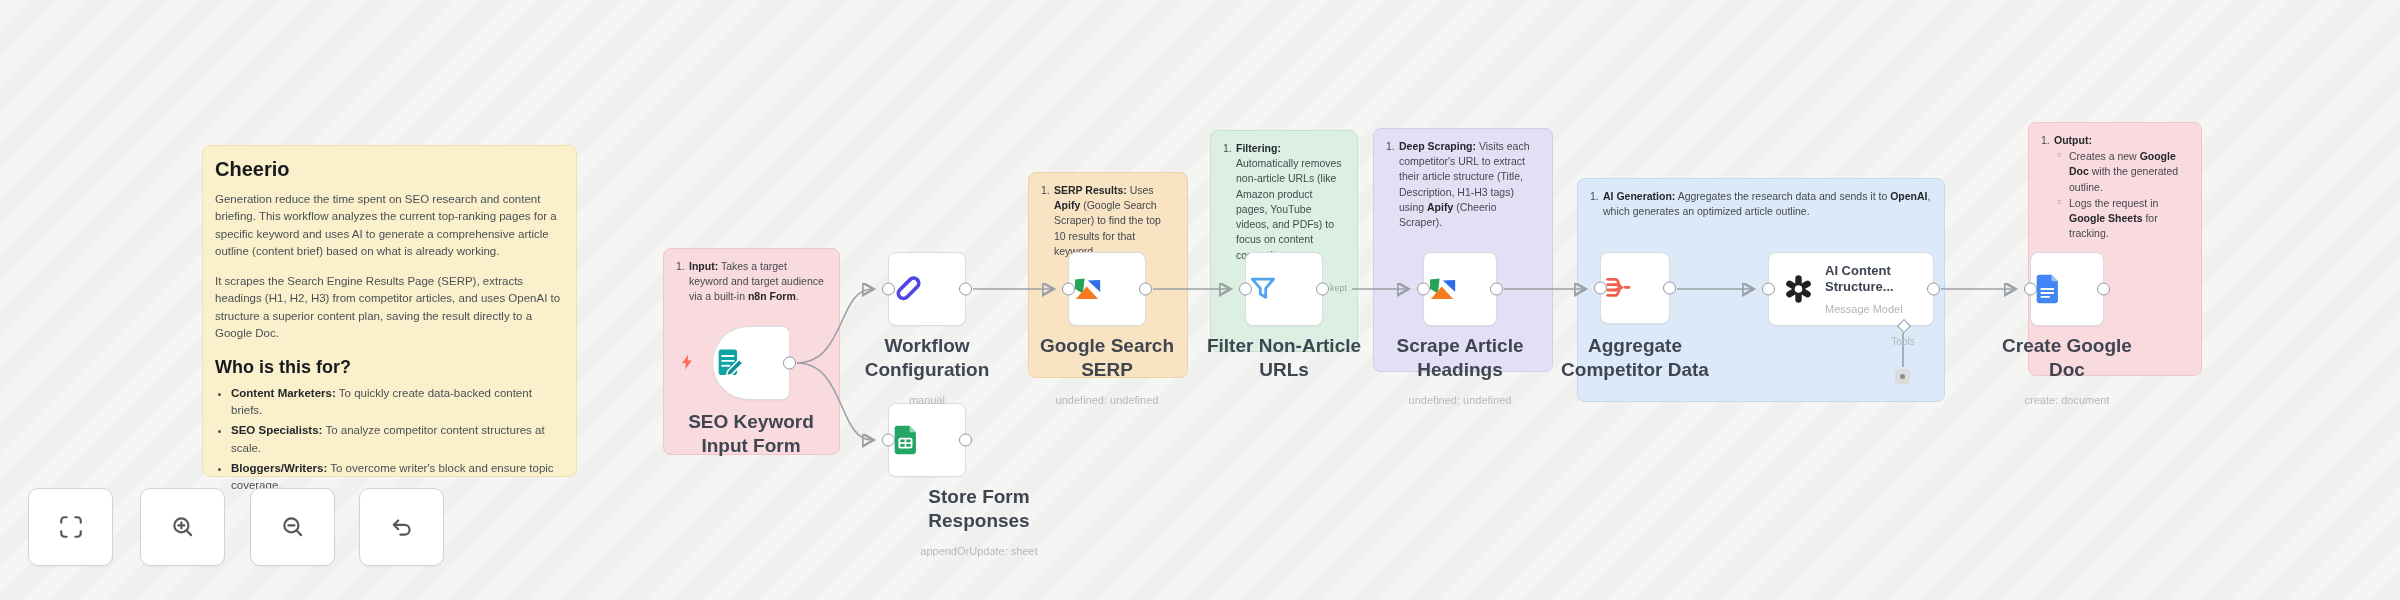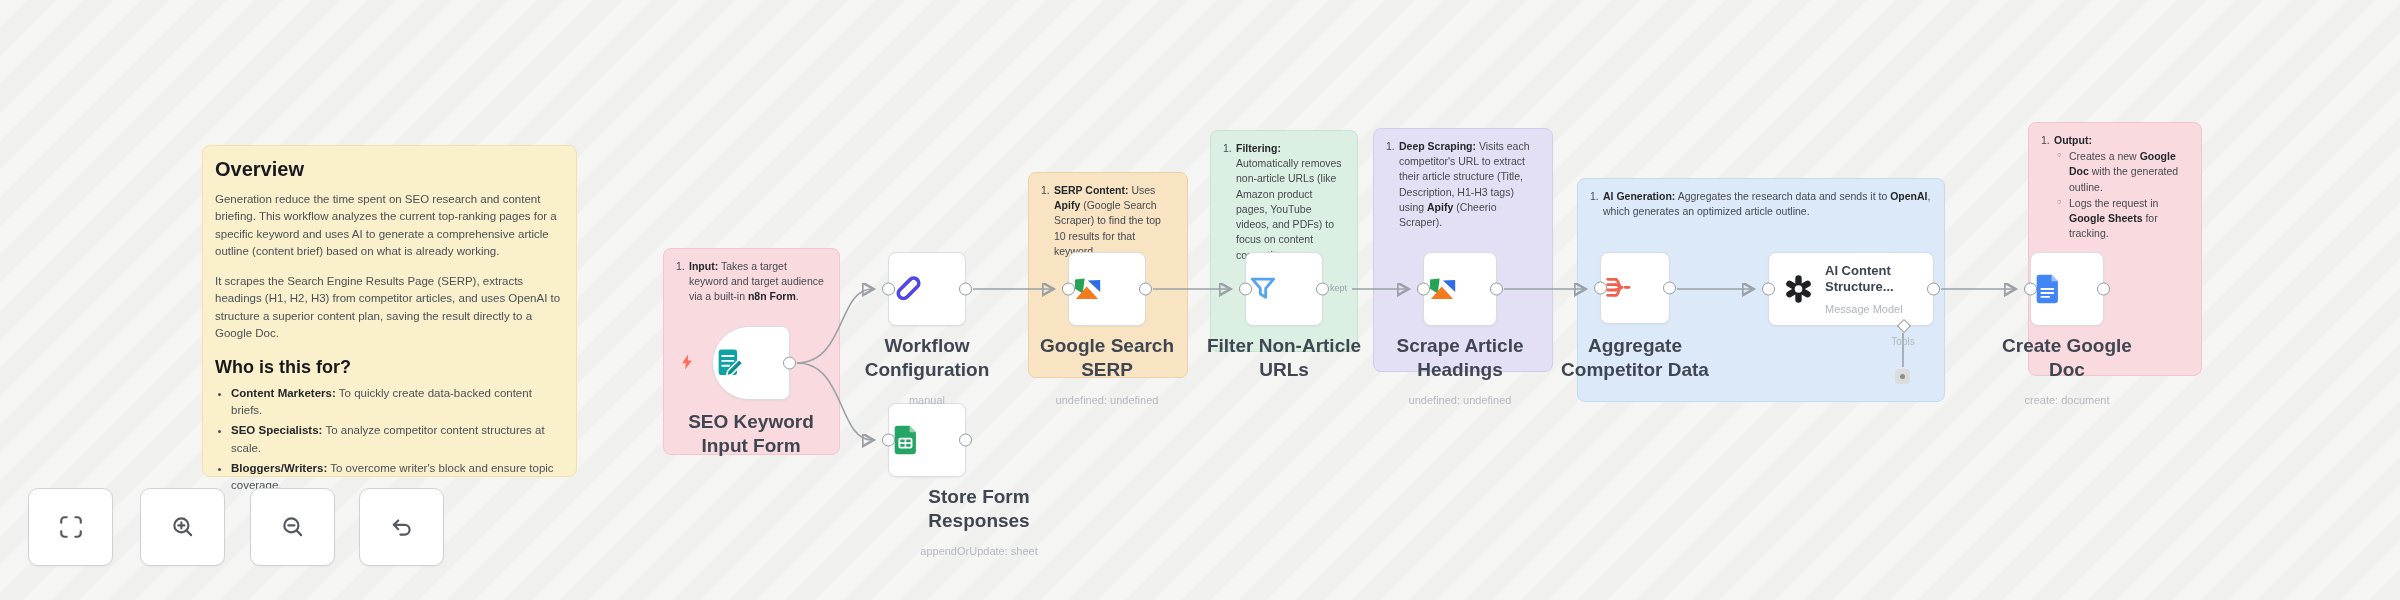--- a/index.html
+++ b/index.html
@@ -61,21 +61,21 @@
           justify-content:center; box-shadow:0 1px 2px rgba(0,0,0,.04); }
   .tico { stroke:#55595e; stroke-width:2; fill:none; stroke-linecap:round; stroke-linejoin:round; }
 </style>
 </head>
 <body>
 
 <div class="canvas">
 
   <div class="note yellow" style="left:202px;top:145px;width:375px;height:332px">
     <div class="note-pad">
-      <div class="nh1">Overview</div>
+      <div class="nh1">Cheerio</div>
       <p class="np">Generation reduce the time spent on SEO research and content briefing. This workflow analyzes the current top-ranking pages for a specific keyword and uses AI to generate a comprehensive article outline (content brief) based on what is already working.</p>
       <p class="np">It scrapes the Search Engine Results Page (SERP), extracts headings (H1, H2, H3) from competitor articles, and uses OpenAI to structure a superior content plan, saving the result directly to a Google Doc.</p>
       <div class="nh2">Who is this for?</div>
       <ul class="nul">
         <li><span class="b">Content Marketers:</span><span> To quickly create data-backed content briefs.</span></li>
         <li><span class="b">SEO Specialists:</span><span> To analyze competitor content structures at scale.</span></li>
         <li><span class="b">Bloggers/Writers:</span><span> To overcome writer's block and ensure topic coverage.</span></li>
       </ul>
     </div>
   </div>
@@ -84,21 +84,21 @@
     <div class="note-pad snote">
       <div class="note-li">
         <span class="num">1.</span><span><span class="b">Input:</span><span> Takes a target keyword and target audience via a built-in </span><span class="b">n8n Form</span><span>.</span></span>
       </div>
     </div>
   </div>
 
   <div class="note orange" style="left:1028px;top:172px;width:160px;height:206px">
     <div class="note-pad snote">
       <div class="note-li">
-        <span class="num">1.</span><span><span class="b">SERP Content:</span><span> Uses </span><span class="b">Apify</span><span> (Google Search Scraper) to find the top 10 results for that keyword.</span></span>
+        <span class="num">1.</span><span><span class="b">SERP Results:</span><span> Uses </span><span class="b">Apify</span><span> (Google Search Scraper) to find the top 10 results for that keyword.</span></span>
       </div>
     </div>
   </div>
 
   <div class="note green" style="left:1210px;top:130px;width:148px;height:222px">
     <div class="note-pad snote">
       <div class="note-li">
         <span class="num">1.</span><span><span class="b">Filtering:</span><span> Automatically removes non-article URLs (like Amazon product pages, YouTube videos, and PDFs) to focus on content competitors.</span></span>
       </div>
     </div>

